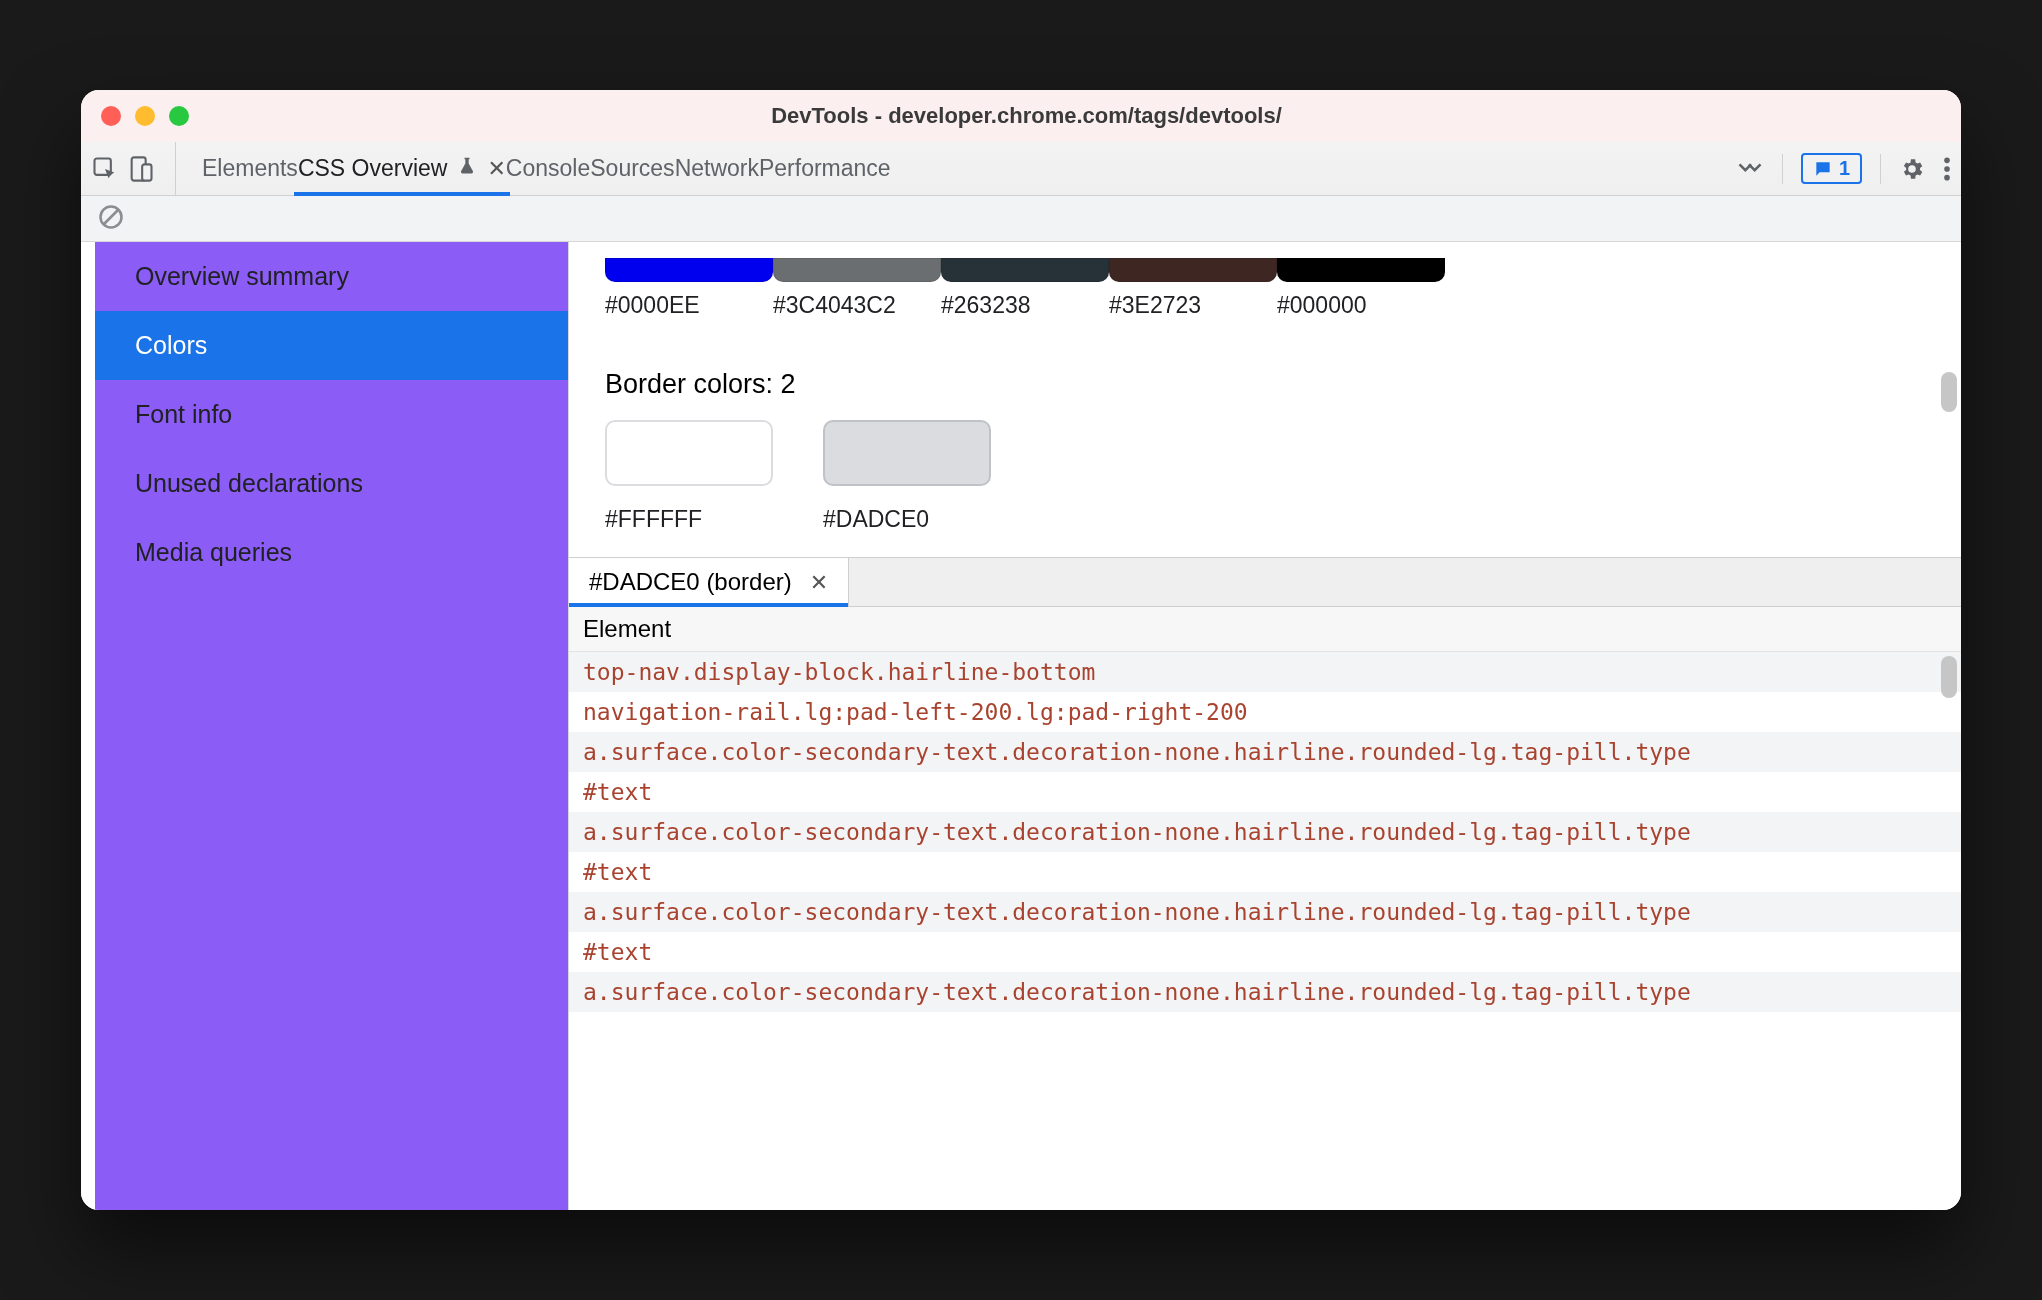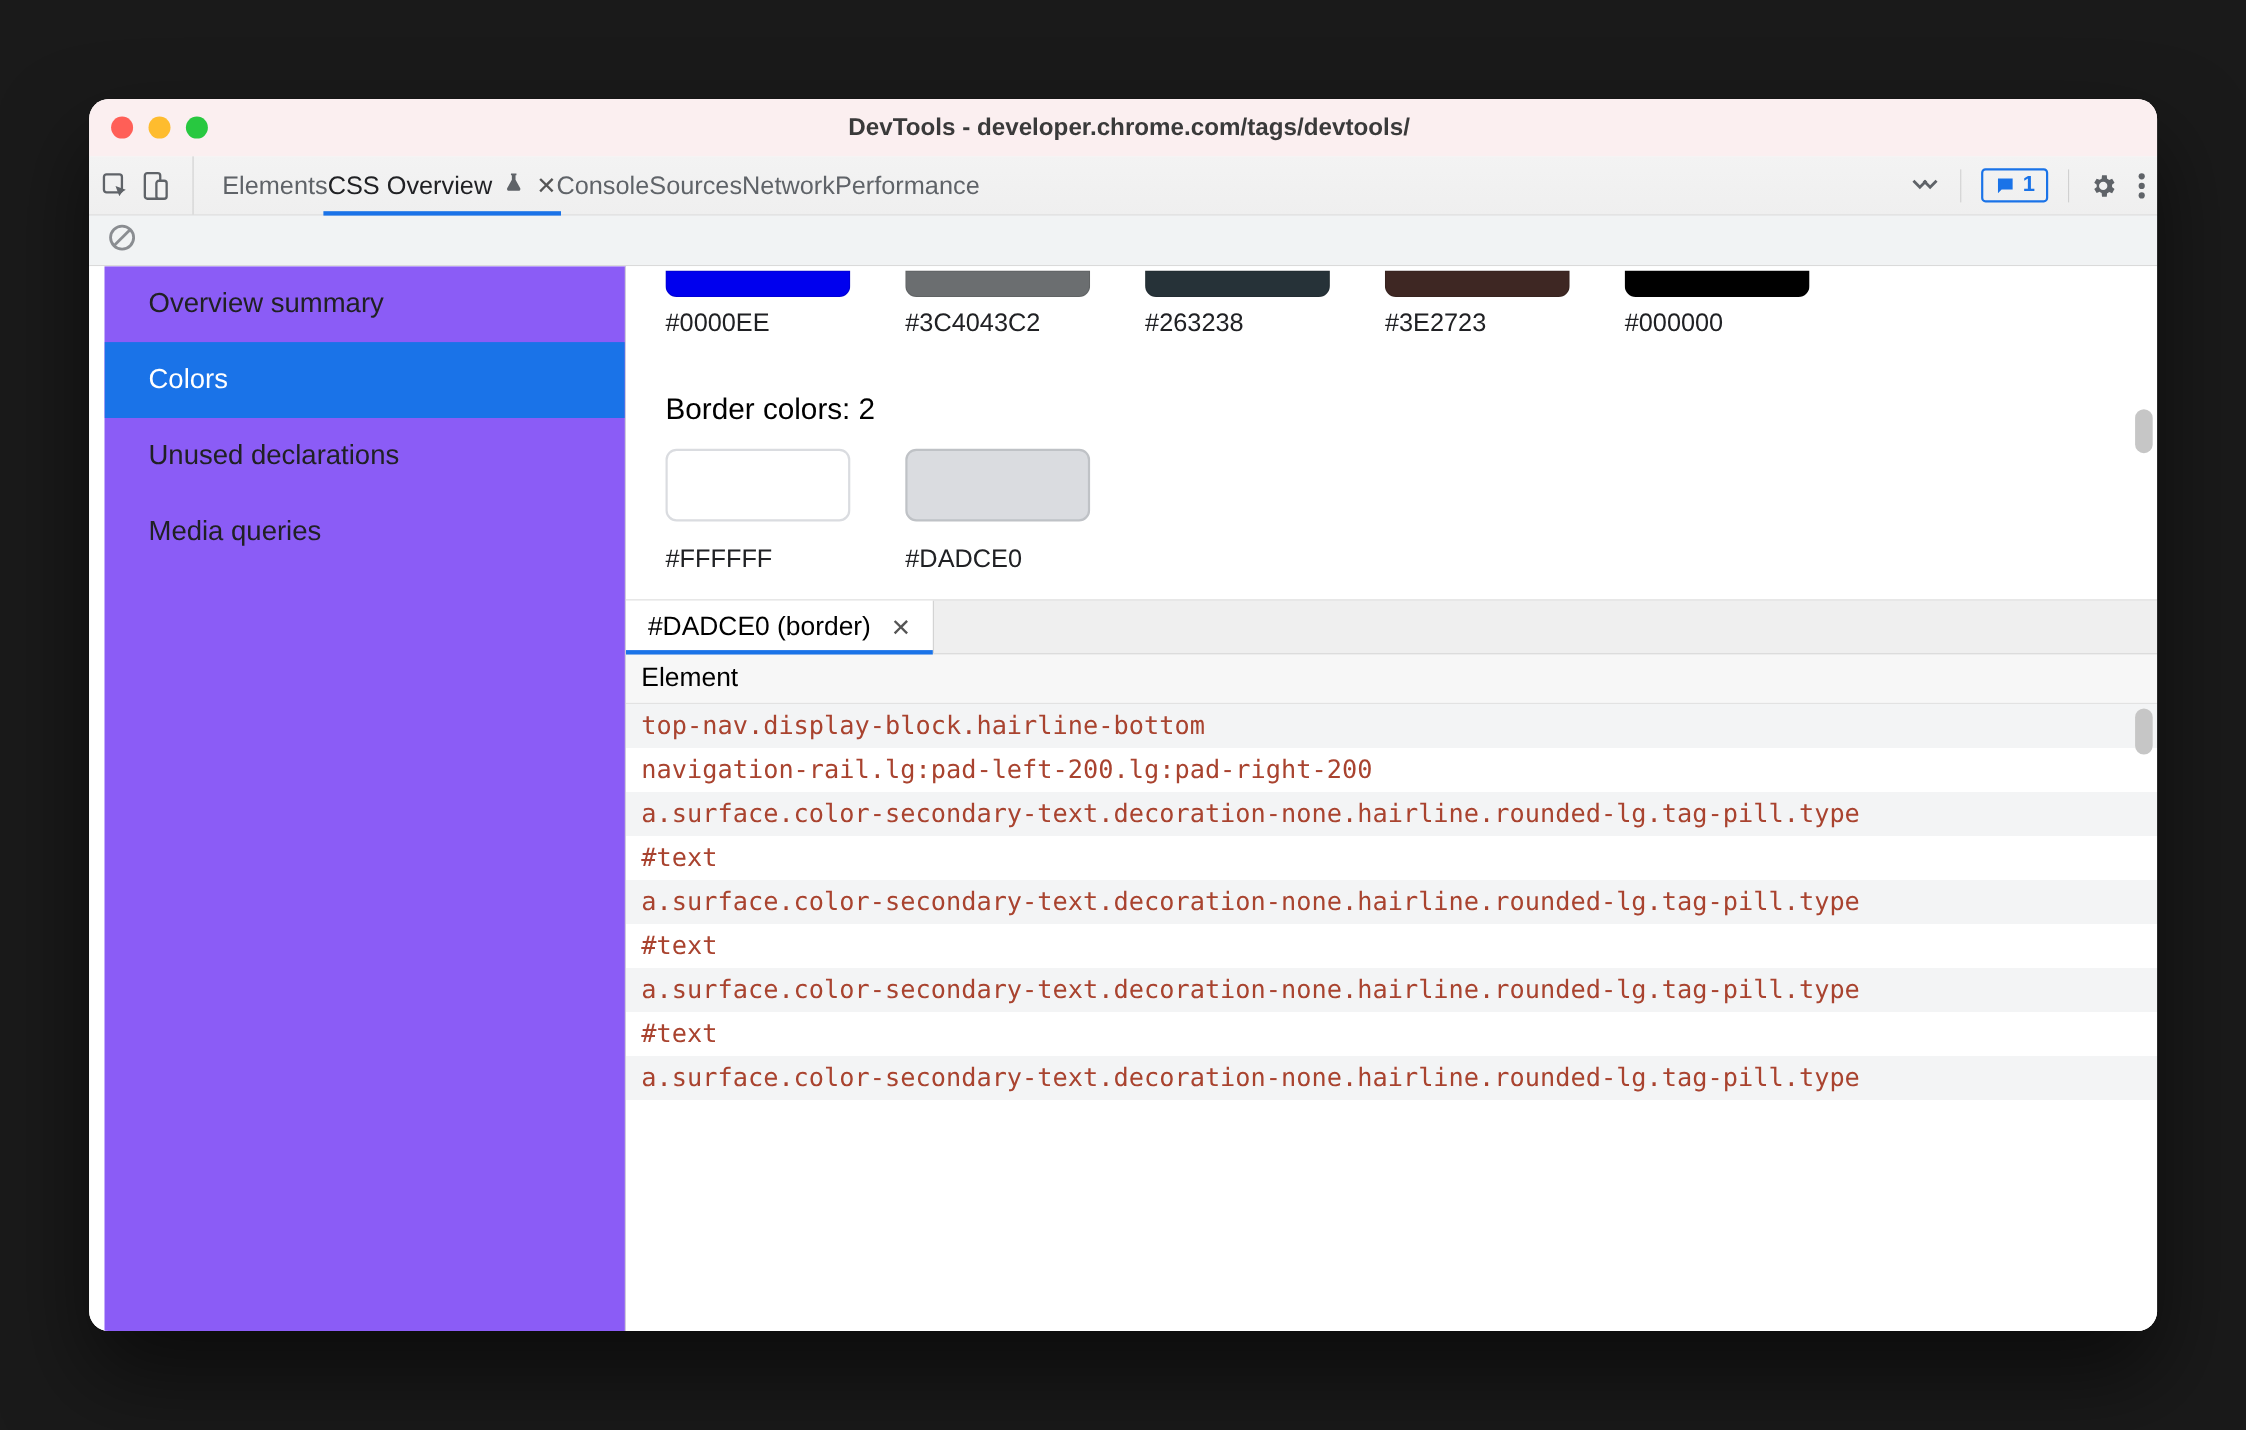--- a/index.html
+++ b/index.html
@@ -47,21 +47,21 @@
   .badge-issues { display:flex; align-items:center; gap:6px; border:2px solid #1a73e8; color:#1a73e8; border-radius:4px; padding:2px 10px; font-size:20px; font-weight:600;}
   
   .subbar { height:46px; background:#f1f3f4; border-bottom:1px solid #d7d7d7; display:flex; align-items:center; padding:0 16px;}
   
   .body { flex:1; display:flex; overflow:hidden; background:#fff;}
   .sidebar { width:474px; background:#8b5cf6; border-right:1px solid #d7d7d7; overflow:auto;margin-left:14px;}
   .side-item { padding:20px 40px; font-size:25px; color:#202124; }
   .side-item.selected { background:#1a73e8; color:#fff;}
   .main { flex:1; display:flex; flex-direction:column; overflow:hidden; position:relative;}
   .content-scroll { overflow:auto; padding: 0 36px 24px 36px; position:relative;}
-  .swatch-row { display:flex; gap:50px; margin-top:4px;align-items:flex-end;}
+  .swatch-row { display:flex; margin-top:16px;align-items:flex-end;}
   .swatch { display:flex; flex-direction:column; align-items:flex-start; gap:10px;}
   .swatch-box { width:168px; height:24px; border-radius:0 0 10px 10px; border:1px solid rgba(0,0,0,0.1);}
   .swatch-label { font-size:23px; color:#202124;}
   .section-title { font-size:27px; margin-top:50px; margin-bottom:20px;}
   .border-row { display:flex; gap:50px;}
   .borderbox { width:168px; height:66px; border-radius:10px;}
   
   .bottom-panel { border-top:1px solid #cfcfcf; display:flex; flex-direction:column; background:#fff; height:520px;}
   .bp-tabs { background:#efefef; border-bottom:1px solid #cfcfcf; display:flex;}
   .bp-tab { background:#fff; border-right:1px solid #cfcfcf; padding:10px 20px; font-size:24px; display:flex; align-items:flex-end; gap:18px; position:relative;}
@@ -166,20 +166,21 @@
             <circle cx="12" cy="12" r="9"></circle>
             <line x1="6" y1="18" x2="18" y2="6"></line>
           </svg>
       </span>
     </div>
 
     <div class="body">
       <div class="sidebar">
         <div class="side-item"><span>Overview summary</span></div>
         <div class="side-item selected"><span>Colors</span></div>
+        <div class="side-item"><span>Font info</span></div>
         <div class="side-item"><span>Unused declarations</span></div>
         <div class="side-item"><span>Media queries</span></div>
       </div>
 
       <div class="main">
         <div class="content-scroll" id="content-scroll">
 
           <div class="minisb" style="top:130px;height:40px;"></div>
         <div class="swatch-row">
               <div class="swatch">

